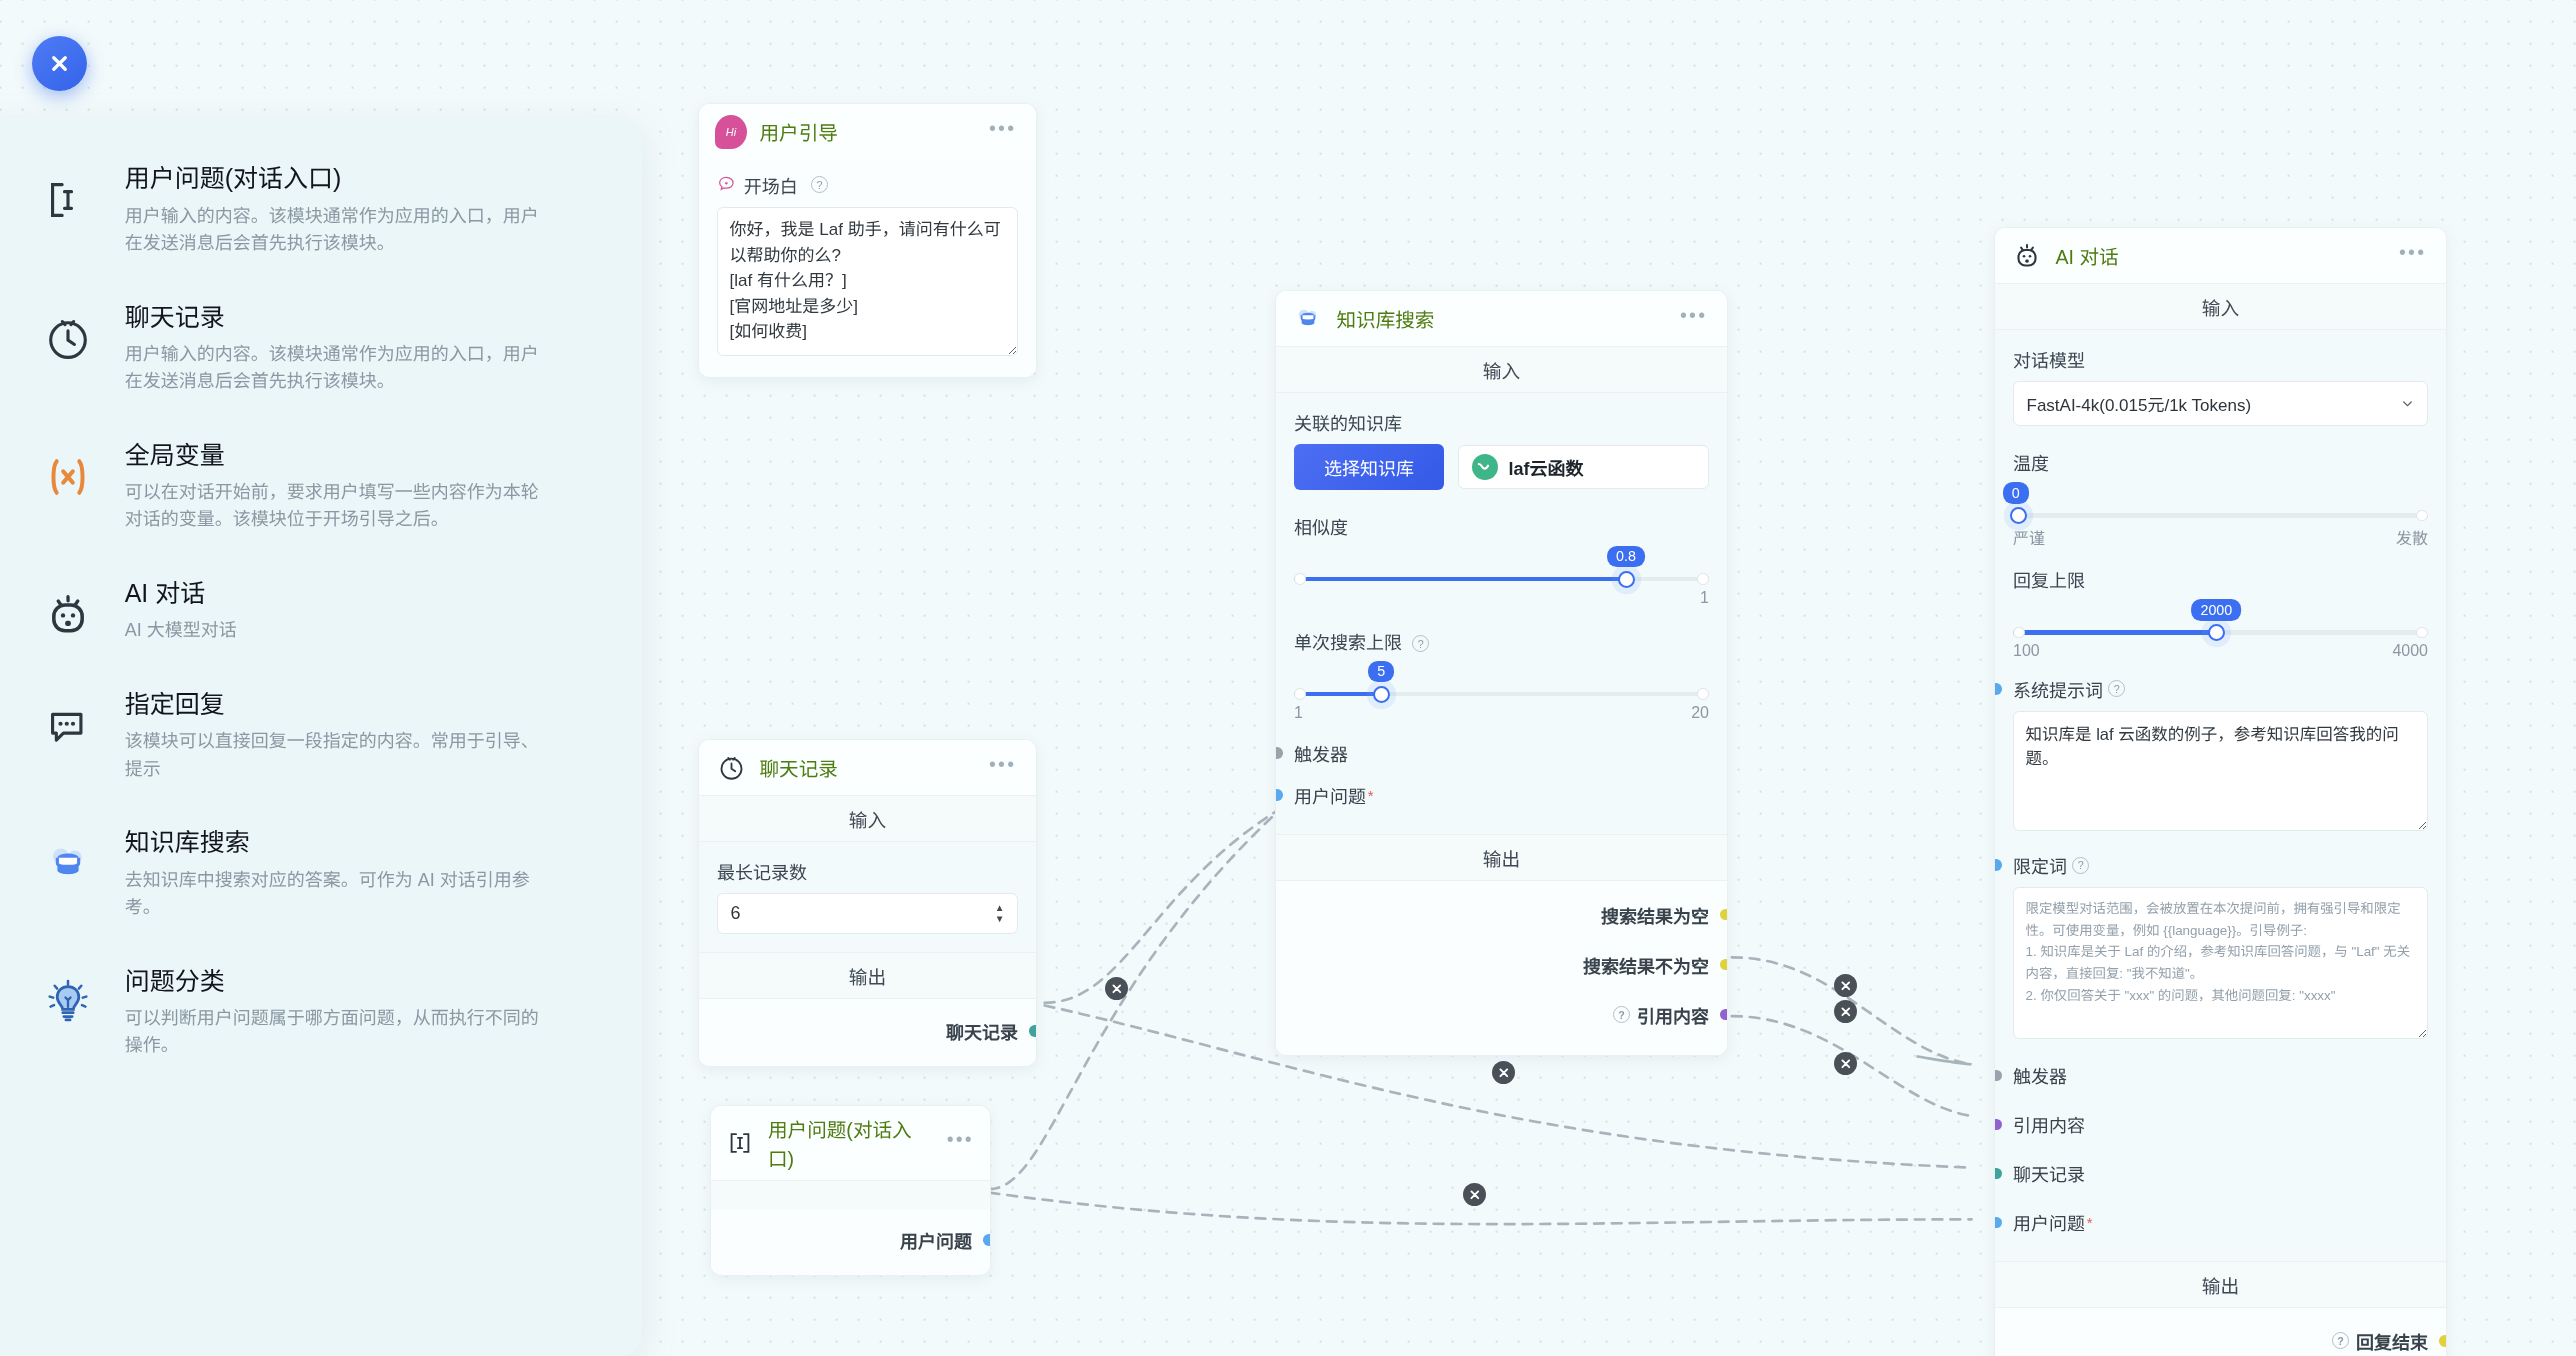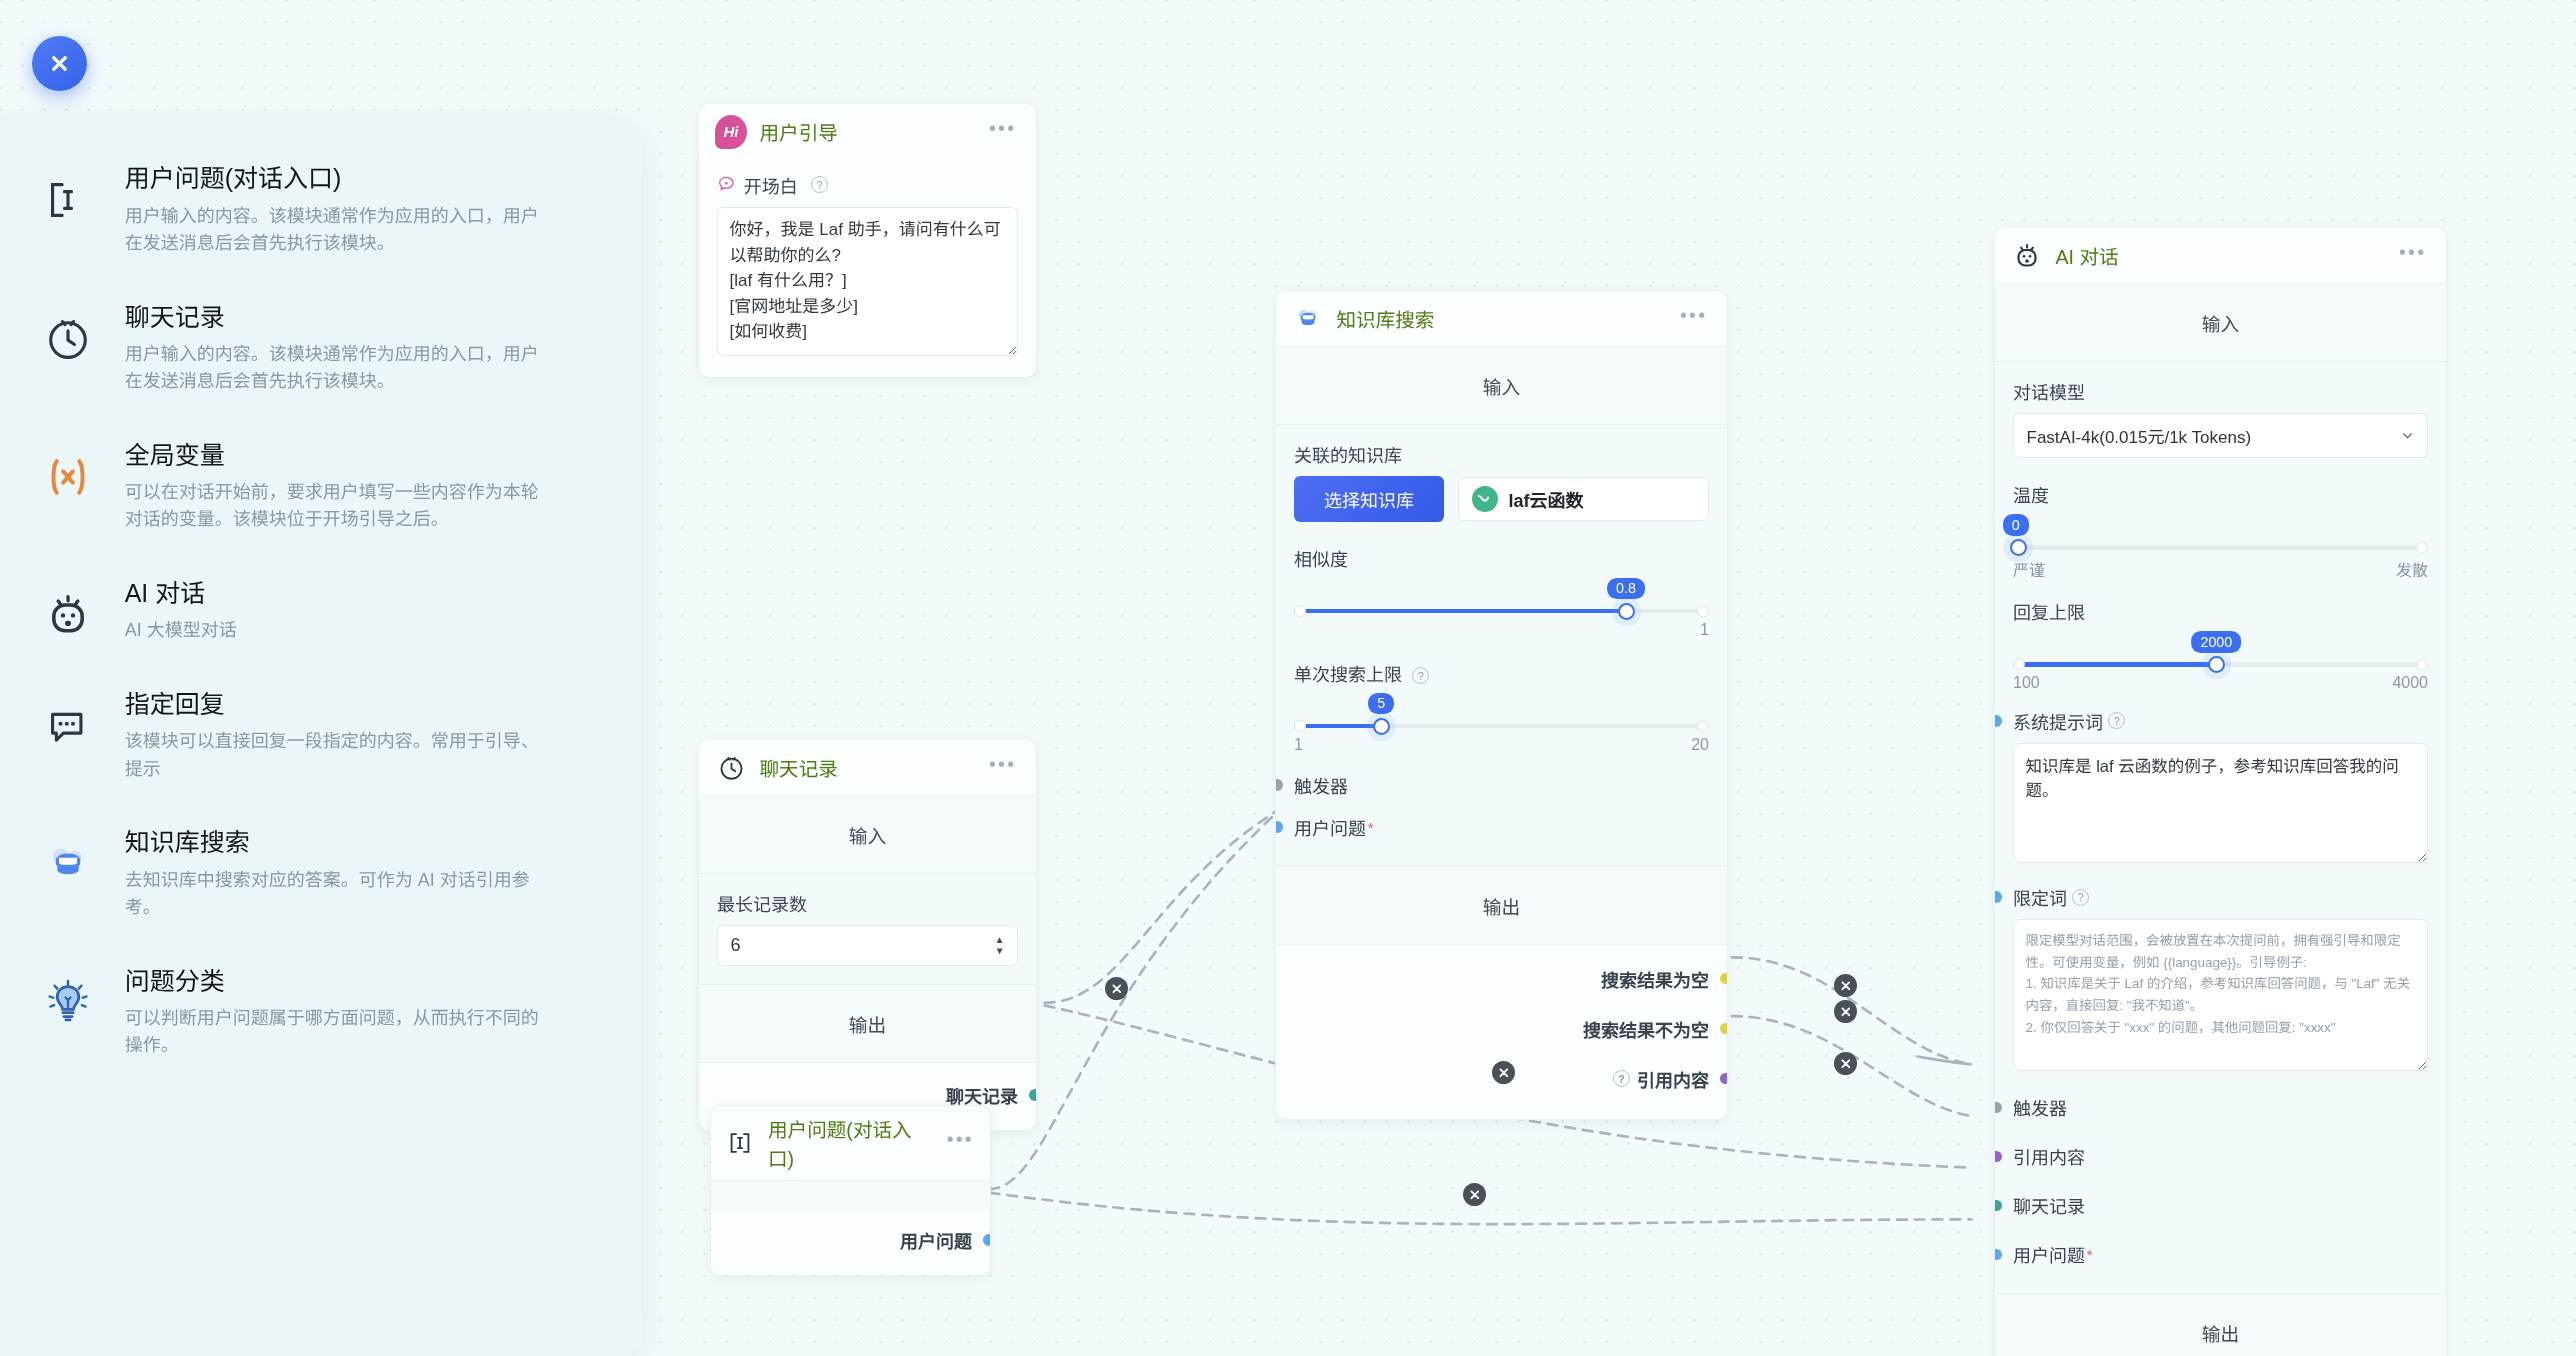--- a/index.html
+++ b/index.html
@@ -52,21 +52,21 @@
   
   .node{
     position:absolute;background:#fbfeff;border:0.9px solid #e9f0f1;border-radius:11.6px;
     box-shadow:0 3.6px 14.3px rgba(130,160,170,.13);z-index:10;overflow:hidden;
   }
   .node-head{display:flex;align-items:center;gap:12.5px;padding:11.6px 18px 11.6px 16px;background:#fcffff;}
   .node-head .nh-icon{width:32px;height:32px;display:flex;align-items:center;justify-content:center;flex:0 0 auto;}
   .node-head .nh-title{font-size:19.6px;color:#4d7c0f;flex:1;}
   .node-dots{color:#9fb0b8;font-size:19.6px;letter-spacing:2.2px;line-height:9px;cursor:pointer;padding:0 1.8px 7.1px 0;}
   .band{
-    text-align:center;font-size:18.7px;color:#3f4a55;padding:25px 0;
+    text-align:center;font-size:18.7px;color:#3f4a55;padding:9px 0;
     background:#f5fafb;border-top:0.9px solid #eaf1f2;border-bottom:0.9px solid #eaf1f2;
   }
   .node-body{padding:16px 18px 18px 18px;background:#f2fafb;}
   .node-body.white{background:#fbfeff;}
   .field-label{font-size:18px;color:#3c4650;margin-bottom:9px;}
   .hint-q{
     display:inline-flex;align-items:center;justify-content:center;width:15px;height:15px;border-radius:50%;
     border:1.2px solid #b4bfc8;color:#8d99a3;font-size:10.7px;margin-left:5.3px;vertical-align:0.9px;cursor:pointer;
   }
   textarea.ta{
@@ -117,21 +117,21 @@
     font-family:"Liberation Sans","DejaVu Sans",sans-serif;
   }
   .kb-chip{
     flex:1;display:flex;align-items:center;gap:10.7px;border:0.9px solid #e3eaec;border-radius:6.2px;background:#fff;
     padding:8px 12.5px;font-size:18px;font-weight:bold;color:#1d242b;cursor:pointer;
   }
   .kb-chip .laf{width:26px;height:26px;border-radius:50%;background:#3fb58a;display:flex;align-items:center;justify-content:center;}
 
   .hi-badge{
     width:34px;height:34px;background:#d6519a;border-radius:50% 50% 50% 7.1px;display:flex;align-items:center;
-    justify-content:center;color:#fff;font-size:15px;font-style:italic;font-weight:bold;
+    justify-content:center;color:#fff;font-size:11px;font-style:italic;font-weight:normal;
   }
   .edge-x{position:absolute;width:23px;height:23px;border-radius:50%;background:#495057;display:flex;align-items:center;justify-content:center;cursor:pointer;z-index:15;}
   .edge-x svg{width:11.6px;height:11.6px;}
 </style>
 </head>
 <body>
 
 <div id="canvas"></div>
 
 <svg id="edge-layer" viewBox="0 0 2890 1522">

